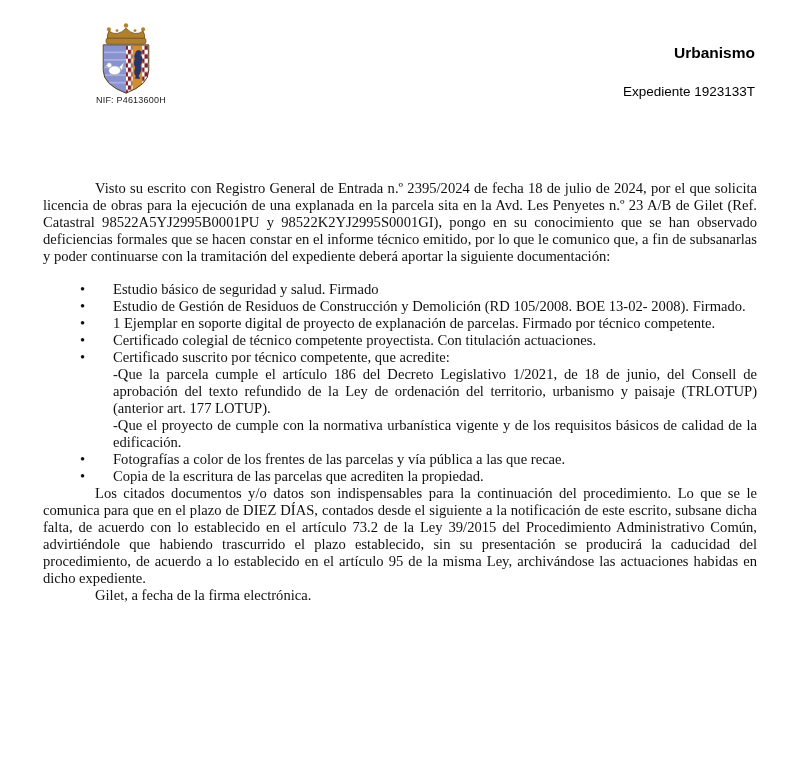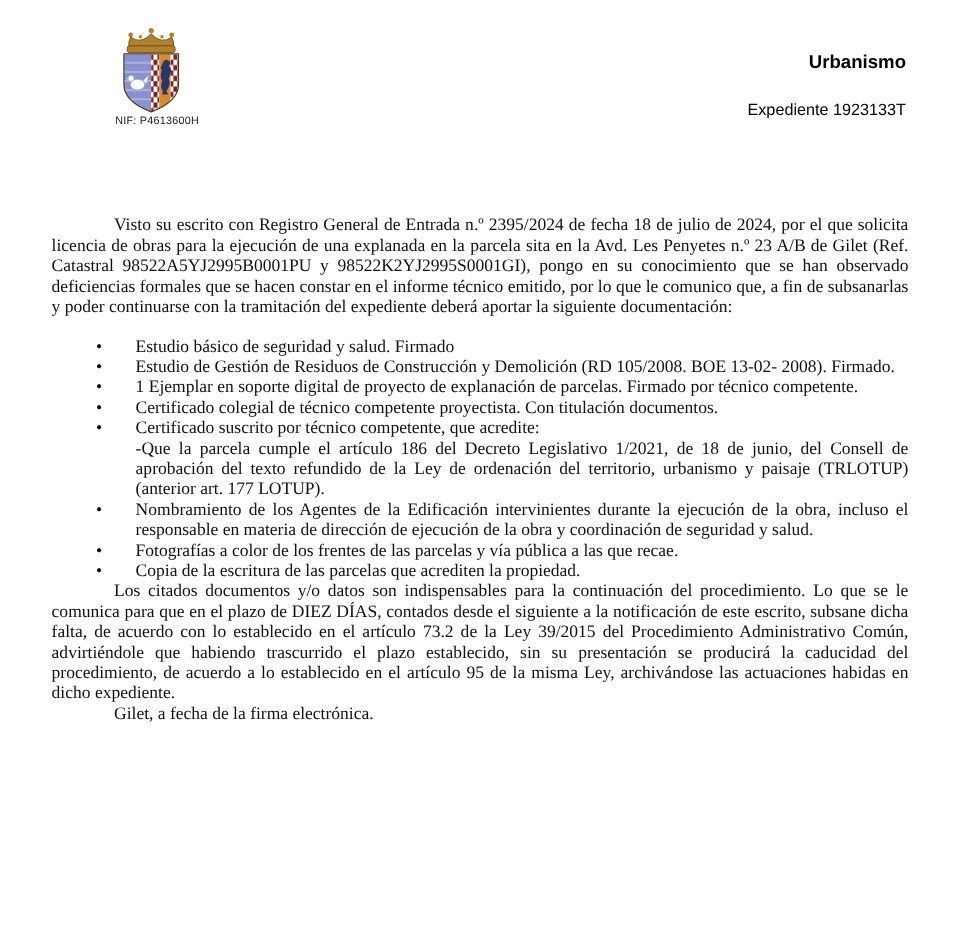--- a/index.html
+++ b/index.html
@@ -132,35 +132,32 @@
           <span>Estudio de Gestión de Residuos de Construcción y Demolición (RD 105/2008. BOE 13-02- 2008). Firmado.</span>
           
         </li>
 
         <li>
           <span>1 Ejemplar en soporte digital de proyecto de explanación de parcelas. Firmado por técnico competente.</span>
           
         </li>
 
         <li>
-          <span>Certificado colegial de técnico competente proyectista. Con titulación documentos.</span>
+          <span>Certificado colegial de técnico competente proyectista. Con titulación actuaciones.</span>
           
         </li>
 
         <li>
           <span>Certificado suscrito por técnico competente, que acredite:</span>
           <div class="subwrap">
             <div>-Que la parcela cumple el artículo 186 del Decreto Legislativo 1/2021, de 18 de junio, del Consell de aprobación del texto refundido de la Ley de ordenación del territorio, urbanismo y paisaje (TRLOTUP) (anterior art. 177 LOTUP).</div>
+            <div>-Que el proyecto de cumple con la normativa urbanística vigente y de los requisitos básicos de calidad de la edificación.</div>
           </div>
         </li>
 
-        <li>
-          <span>Nombramiento de los Agentes de la Edificación intervinientes durante la ejecución de la obra, incluso el responsable en materia de dirección de ejecución de la obra y coordinación de seguridad y salud.</span>
-          
-        </li>
 
         <li>
           <span>Fotografías a color de los frentes de las parcelas y vía pública a las que recae.</span>
           
         </li>
 
         <li>
           <span>Copia de la escritura de las parcelas que acrediten la propiedad.</span>
           
         </li>

